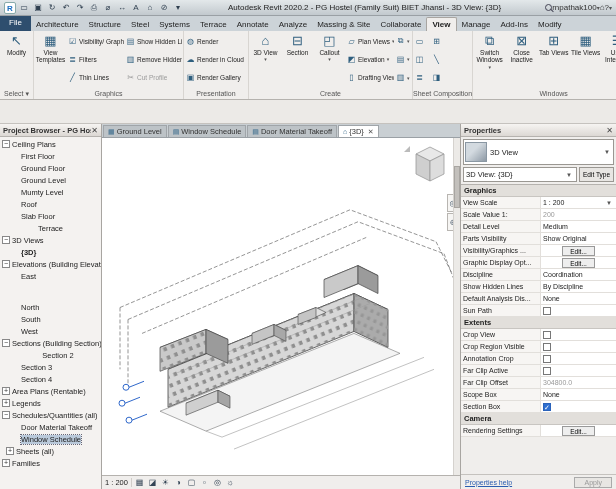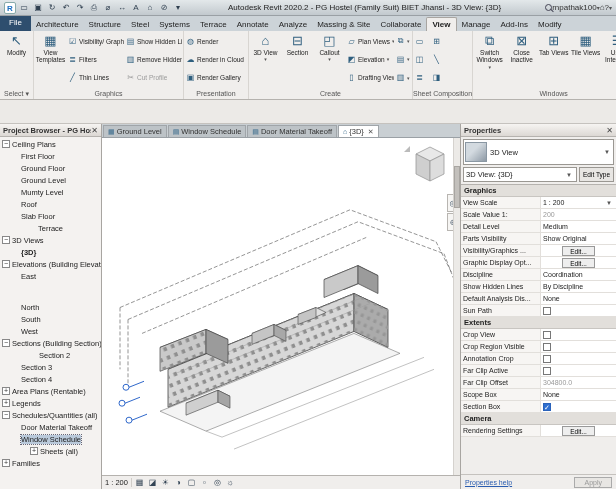--- a/index.html
+++ b/index.html
@@ -379,21 +379,21 @@
           <span class="tlabel">South</span>
         </div>
         <div class="trow" style="padding-left: 11px;">
           <span class="noexp"></span>
           <span class="tlabel">West</span>
         </div>
         <div class="trow" style="padding-left: 2px;">
           <span class="exp">−</span>
           <span class="tlabel">Sections (Building Section)</span>
         </div>
-        <div class="trow" style="padding-left: 29px;">
+        <div class="trow" style="padding-left: 5px; justify-content: center;">
           <span class="noexp"></span>
           <span class="tlabel">Section 2</span>
         </div>
         <div class="trow" style="padding-left: 11px;">
           <span class="noexp"></span>
           <span class="tlabel">Section 3</span>
         </div>
         <div class="trow" style="padding-left: 11px;">
           <span class="noexp"></span>
           <span class="tlabel">Section 4</span>
@@ -411,21 +411,21 @@
           <span class="tlabel">Schedules/Quantities (all)</span>
         </div>
         <div class="trow" style="padding-left: 11px;">
           <span class="noexp"></span>
           <span class="tlabel">Door Material Takeoff</span>
         </div>
         <div class="trow sel" style="padding-left: 11px;">
           <span class="noexp"></span>
           <span class="tlabel">Window Schedule</span>
         </div>
-        <div class="trow" style="padding-left: 6px; margin-left: 24px;">
+        <div class="trow" style="padding-left: 6px;">
           <span class="exp">+</span>
           <span class="tlabel">Sheets (all)</span>
         </div>
         <div class="trow" style="padding-left: 2px;">
           <span class="exp">+</span>
           <span class="tlabel">Families</span>
         </div>
       </div>
   </div>
 

